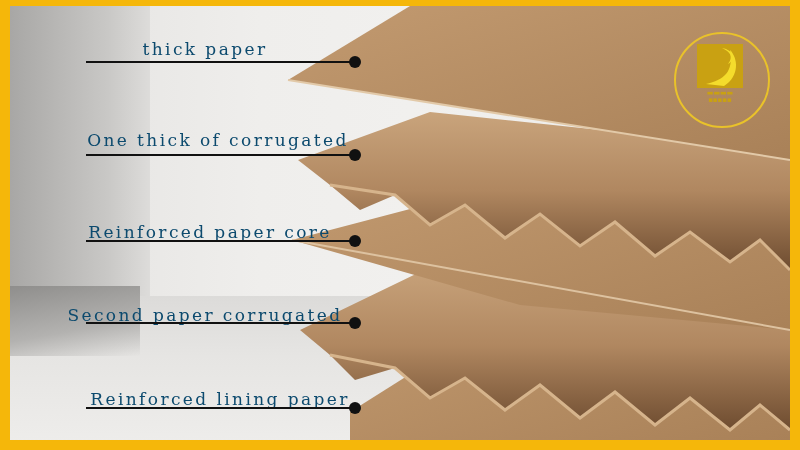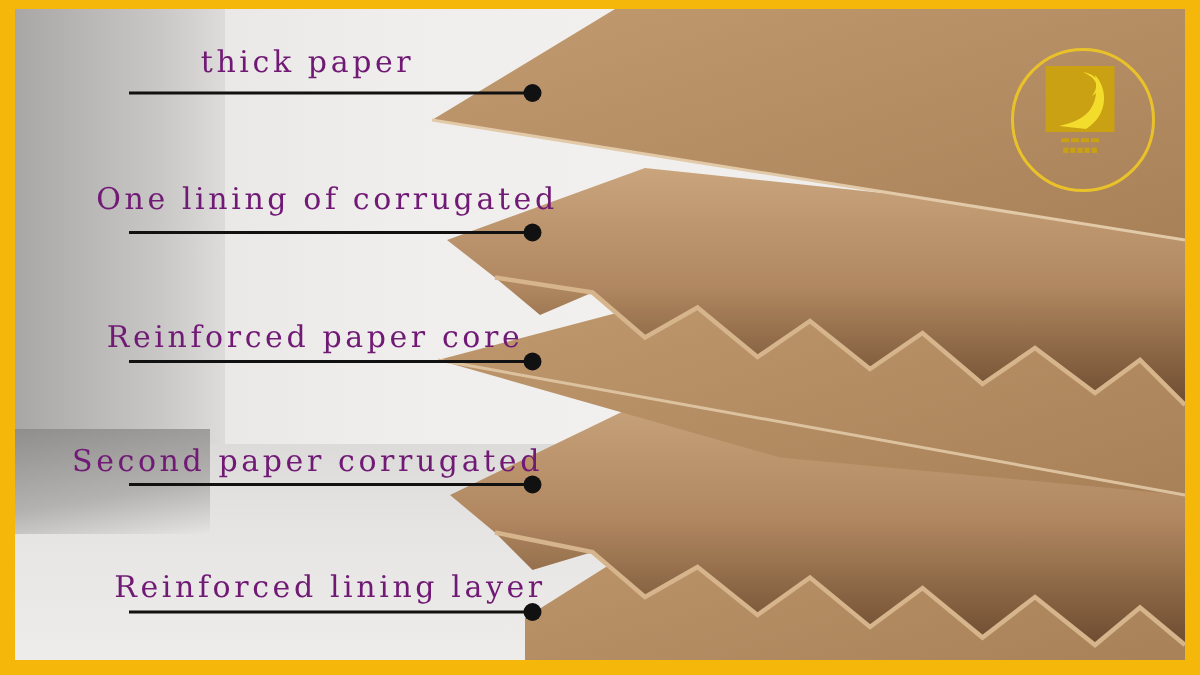--- a/index.html
+++ b/index.html
@@ -7,21 +7,21 @@
   .frame{position:absolute;left:0;top:0;width:800px;height:450px;background:#F5B70A;}
   .photo{position:absolute;left:10px;top:6px;width:780px;height:434px;overflow:hidden;
     background:linear-gradient(90deg,#b9b8b6 0px,#cfcecc 60px,#e9e8e6 130px,#efeeec 250px,#f1f0ee 400px,#ebeae8 780px);}
   .wall-shadow{position:absolute;left:0;top:0;width:140px;height:300px;
     background:linear-gradient(90deg,#a8a7a5,#c9c8c6 70%,#dddcda);}
   .floor{position:absolute;left:0;top:290px;width:780px;height:150px;
     background:linear-gradient(180deg,#dcdbd9 0%,#e6e5e3 40%,#eeedeb 100%);}
   .floor-shadow{position:absolute;left:0;top:280px;width:130px;height:70px;
     background:linear-gradient(170deg,#8f8e8c 0%,#b3b2b0 60%,rgba(200,200,198,0) 100%);}
   svg.layers{position:absolute;left:0;top:0;}
-  .label{position:absolute;font-size:20px;letter-spacing:2.4px;color:#701a75;white-space:nowrap;transform:translateX(-50%);}
+  .label{position:absolute;font-size:17px;letter-spacing:2.4px;color:#0c4a6e;white-space:nowrap;transform:translateX(-50%);margin-top:10px;}
   .leader{position:absolute;height:2px;background:#111;}
   .dot{position:absolute;width:12px;height:12px;border-radius:50%;background:#111;}
   .logo{position:absolute;left:674px;top:32px;width:96px;height:96px;border:2px solid #e9c22a;border-radius:50%;box-sizing:border-box;}
   .logo-box{position:absolute;left:697px;top:44px;width:46px;height:44px;background:#c9a112;}
   .logo-swoosh{position:absolute;left:700px;top:46px;}
   .logo-text{position:absolute;left:690px;top:90px;width:60px;height:14px;color:#c9a112;font-size:7px;text-align:center;line-height:7px;font-family:"DejaVu Sans",sans-serif;}
 </style>
 </head>
 <body>
 
@@ -70,27 +70,27 @@
 <svg class="logo-swoosh" width="42" height="44">
   <path d="M6,38 C24,34 34,26 30,4 C38,12 40,30 24,40 Z" fill="#f4dc2c"></path>
   <path d="M22,2 C34,4 36,14 28,18 C34,10 30,6 22,2 Z" fill="#f4dc2c"></path>
 </svg>
 <div class="logo-text">▬▬▬▬<br>▪▪▪▪▪</div>
 
 <div class="label" style="left:205px;top:29px;">thick paper</div>
 <div class="leader" style="left:86px;top:61px;width:270px;"></div>
 <div class="dot" style="left:349px;top:56px;"></div>
 
-<div class="label" style="left:218px;top:120px;">One lining of corrugated</div>
+<div class="label" style="left:218px;top:120px;">One thick of corrugated</div>
 <div class="leader" style="left:86px;top:154px;width:270px;"></div>
 <div class="dot" style="left:349px;top:149px;"></div>
 
 <div class="label" style="left:210px;top:212px;">Reinforced paper core</div>
 <div class="leader" style="left:86px;top:240px;width:270px;"></div>
 <div class="dot" style="left:349px;top:235px;"></div>
 
 <div class="label" style="left:205px;top:295px;">Second paper corrugated</div>
 <div class="leader" style="left:86px;top:322px;width:270px;"></div>
 <div class="dot" style="left:349px;top:317px;"></div>
 
-<div class="label" style="left:220px;top:379px;">Reinforced lining layer</div>
+<div class="label" style="left:220px;top:379px;">Reinforced lining paper</div>
 <div class="leader" style="left:86px;top:407px;width:270px;"></div>
 <div class="dot" style="left:349px;top:402px;"></div>
 
 </body></html>

